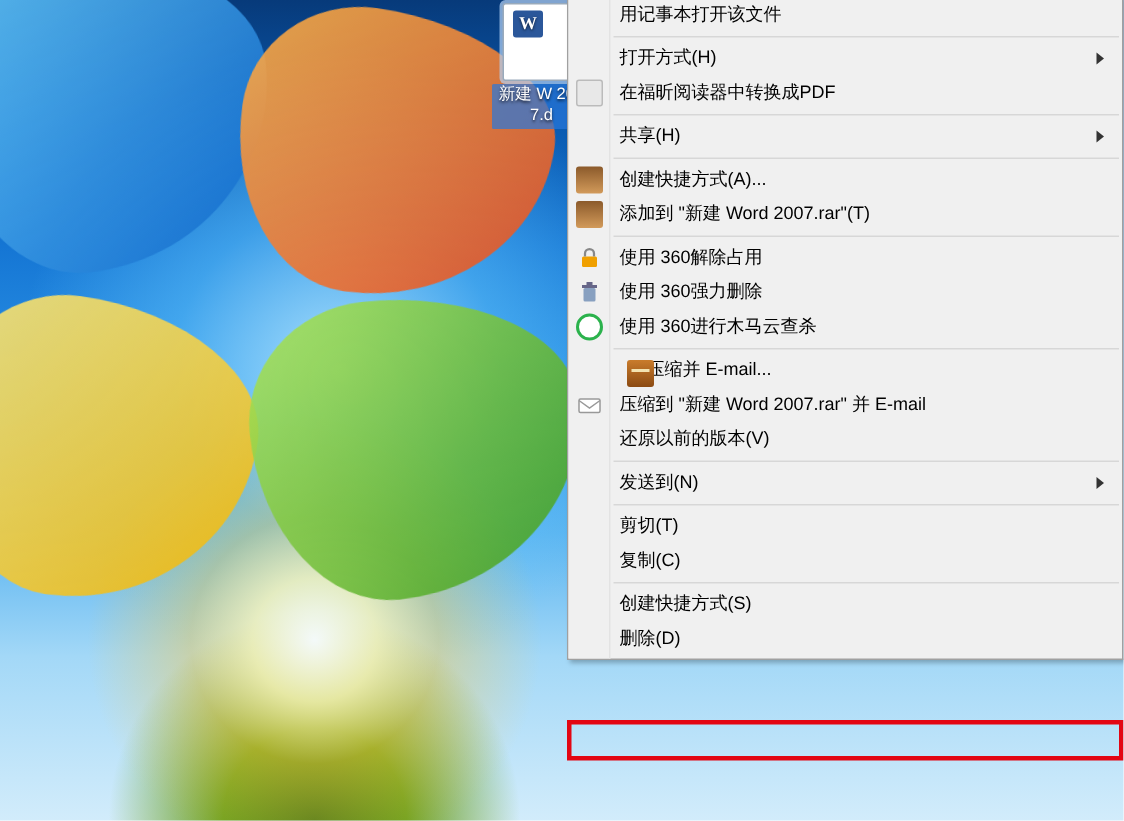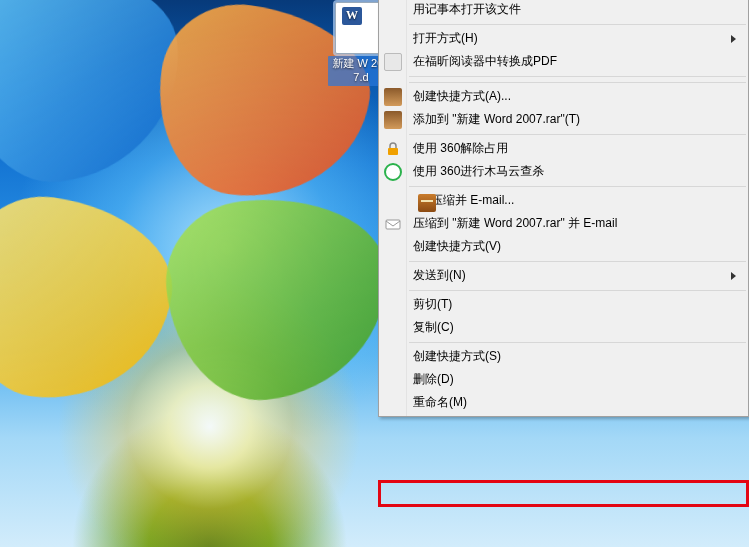--- a/index.html
+++ b/index.html
@@ -121,77 +121,88 @@
     <div class="sep"></div>
     <div class="row">
       <span>打开方式(H)</span>
       <span class="arrow"></span>
     </div>
     <div class="row">
       <span class="ico ico-pdf"></span>
       <span>在福昕阅读器中转换成PDF</span>
     </div>
     <div class="sep"></div>
+    <div class="row">
+      <span>共享(H)</span>
+      <span class="arrow"></span>
+    </div>
     <div class="sep"></div>
     <div class="row">
       <span class="ico ico-rar"></span>
       <span>创建快捷方式(A)...</span>
     </div>
     <div class="row">
       <span class="ico ico-rar"></span>
       <span>添加到 "新建 Word 2007.rar"(T)</span>
     </div>
     <div class="sep"></div>
     <div class="row">
       <span class="ico ico-lock">
         <svg viewBox="0 0 18 18">
           <rect x="4" y="8" width="10" height="7" rx="1" fill="#f0a000"></rect>
           <path d="M6 8V6a3 3 0 016 0v2" fill="none" stroke="#888" stroke-width="1.5"></path>
         </svg>
       </span>
       <span>使用 360解除占用</span>
     </div>
     <div class="row">
+      <span class="ico ico-trash">
+        <svg viewBox="0 0 18 18">
+          <rect x="5" y="6" width="8" height="9" rx="1" fill="#88a0c0"></rect>
+          <rect x="4" y="4" width="10" height="2" fill="#668"></rect>
+          <rect x="7" y="2" width="4" height="2" fill="#668"></rect>
+        </svg>
+      </span>
+      <span>使用 360强力删除</span>
+    </div>
+    <div class="row">
       <span class="ico ico-360"></span>
       <span>使用 360进行木马云查杀</span>
     </div>
     <div class="sep"></div>
     <div class="row">
       <span class="ico ico-rarbox"></span>
       <span>压缩并 E-mail...</span>
     </div>
     <div class="row">
       <span class="ico ico-mail">
         <svg viewBox="0 0 18 18">
           <rect x="2" y="5" width="14" height="9" rx="1" fill="#fff" stroke="#999"></rect>
           <path d="M2 6l7 5 7-5" fill="none" stroke="#999"></path>
         </svg>
       </span>
       <span>压缩到 "新建 Word 2007.rar" 并 E-mail</span>
     </div>
     <div class="row">
-      <span>创建快捷方式(V)</span>
+      <span>还原以前的版本(V)</span>
     </div>
     <div class="sep"></div>
     <div class="row">
       <span>发送到(N)</span>
       <span class="arrow"></span>
     </div>
     <div class="sep"></div>
     <div class="row">
       <span>剪切(T)</span>
     </div>
     <div class="row">
       <span>复制(C)</span>
     </div>
     <div class="sep"></div>
     <div class="row">
       <span>创建快捷方式(S)</span>
     </div>
     <div class="row">
       <span>删除(D)</span>
     </div>
-    <div class="row">
-      <span>重命名(M)</span>
-    </div>
   </div>
 
 <div class="highlight" id="hl" style="top: 480px; height: 27px;"></div>
 
 </body></html>

